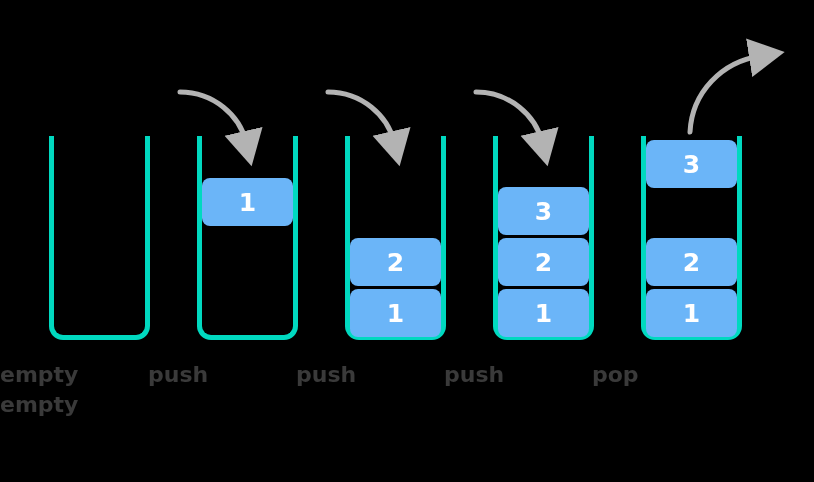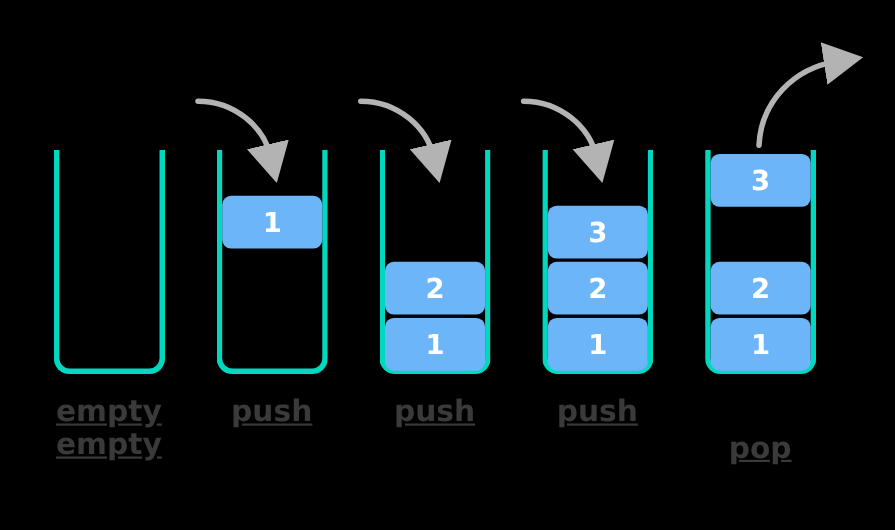--- a/index.html
+++ b/index.html
@@ -43,26 +43,24 @@
     align-items:center;
     justify-content:center;
     box-sizing:border-box;
     line-height:1;
   }
 
   .caption{
     position:absolute;
     left:0;top:360px;
     width:198px;
-    text-align:center;
     color:var(--label);
-    font-size:27px;
+    font-size:22px;
     font-weight:bold;
     line-height:30px;
-    text-decoration:underline;
   }
 
   svg.arrow{position:absolute;left:0;top:0;pointer-events:none;}
 </style>
 </head>
 <body style="background: rgb(0, 0, 0);">
 
 <div id="stage">
 
   <div class="stack-col" style="left:0px;">
@@ -107,21 +105,21 @@
     </div>
   </div>
 
   <div class="stack-col" style="left:592px;">
     <div class="container-u"></div>
     <div class="blocks-layer">
       <div class="block" style="top:4px;">3</div>
       <div class="block" style="top:102px;">2</div>
       <div class="block" style="top:153px;">1</div>
     </div>
-    <div class="caption" style="left:0px;width:198px;margin-top:33px;">
+    <div class="caption" style="left:0px;width:198px;">
       <div>pop</div>
     </div>
   </div>
 
   <svg class="arrow" width="814" height="482" viewBox="0 0 814 482">
     <defs>
       <marker id="ahead-down" markerWidth="9" markerHeight="9" refX="2.2" refY="4.5" orient="auto" markerUnits="strokeWidth">
         <path d="M0,0.6 L7.2,4.5 L0,8.4 Z" fill="#b3b3b3"></path>
       </marker>
       <marker id="ahead-up" markerWidth="9" markerHeight="9" refX="2.2" refY="4.5" orient="auto" markerUnits="strokeWidth">

